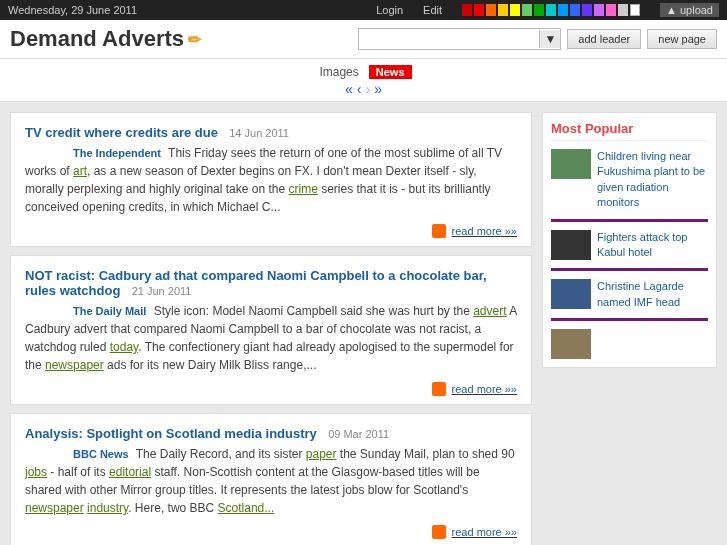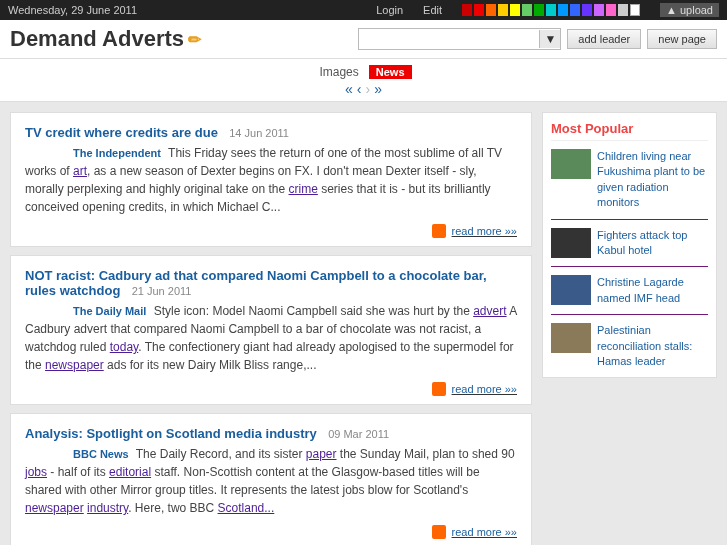--- a/index.html
+++ b/index.html
@@ -89,21 +89,21 @@
     .article-title {
       font-size: 13px;
       font-weight: bold;
       color: #1a5e9e;
       text-decoration: none;
       display: inline;
     }
     .article-date { font-size: 11px; color: #888; margin-left: 8px; }
     .article-source { color: #1a5e9e; font-size: 11px; font-weight: bold; margin-right: 4px; margin-left: 48px; }
     .article-body { font-size: 12px; color: #444; margin-top: 4px; line-height: 1.5; }
-    .article-link-word { color: #4c1d95; text-decoration: underline; cursor: pointer; }
+    .article-link-word { color: #4d7c0f; text-decoration: underline; cursor: pointer; }
     .article-footer { display: flex; justify-content: flex-end; align-items: center; gap: 6px; margin-top: 8px; text-decoration: underline; }
     .rss-icon { width: 14px; height: 14px; background: #f60; display: inline-block; border-radius: 2px; position: relative; }
     .read-more { color: #1a5e9e; font-size: 11px; text-decoration: none; }
 
     
     #sidebar { width: 175px; flex-shrink: 0; }
     .sidebar-section {
       background: #fff;
       border: 1px solid #ddd;
       padding: 8px;
@@ -115,21 +115,21 @@
       margin-bottom: 8px;
       border-bottom: 1px solid #eee;
       padding-bottom: 4px;
     }
     .sidebar-item {
       display: flex;
       gap: 6px;
       align-items: flex-start;
       margin-bottom: 8px;
       padding-bottom: 8px;
-      border-bottom: 1px solid #701a75;
+      border-bottom: 3px solid #701a75;
     }
     .sidebar-item:last-child { border-bottom: none; margin-bottom: 0; padding-bottom: 0; }
     .sidebar-thumb {
       width: 40px;
       height: 30px;
       flex-shrink: 0;
       background: #888;
       overflow: hidden;
       display: flex;
       align-items: center;
@@ -277,20 +277,17 @@
       <div class="sidebar-item">
         <div class="sidebar-thumb thumb-blue"></div>
         <div class="sidebar-item-text">
           <a href="#">Christine Lagarde named IMF head</a>
         </div>
       </div>
 
 
       <div class="sidebar-item">
         <div class="sidebar-thumb thumb-crowd"></div>
-        <div class="sidebar-item-text">
-          <a href="#">Palestinian reconciliation stalls: Hamas leader</a>
-        </div>
       </div>
 
     </div>
   </div>
 </div>
 
 </body></html>

